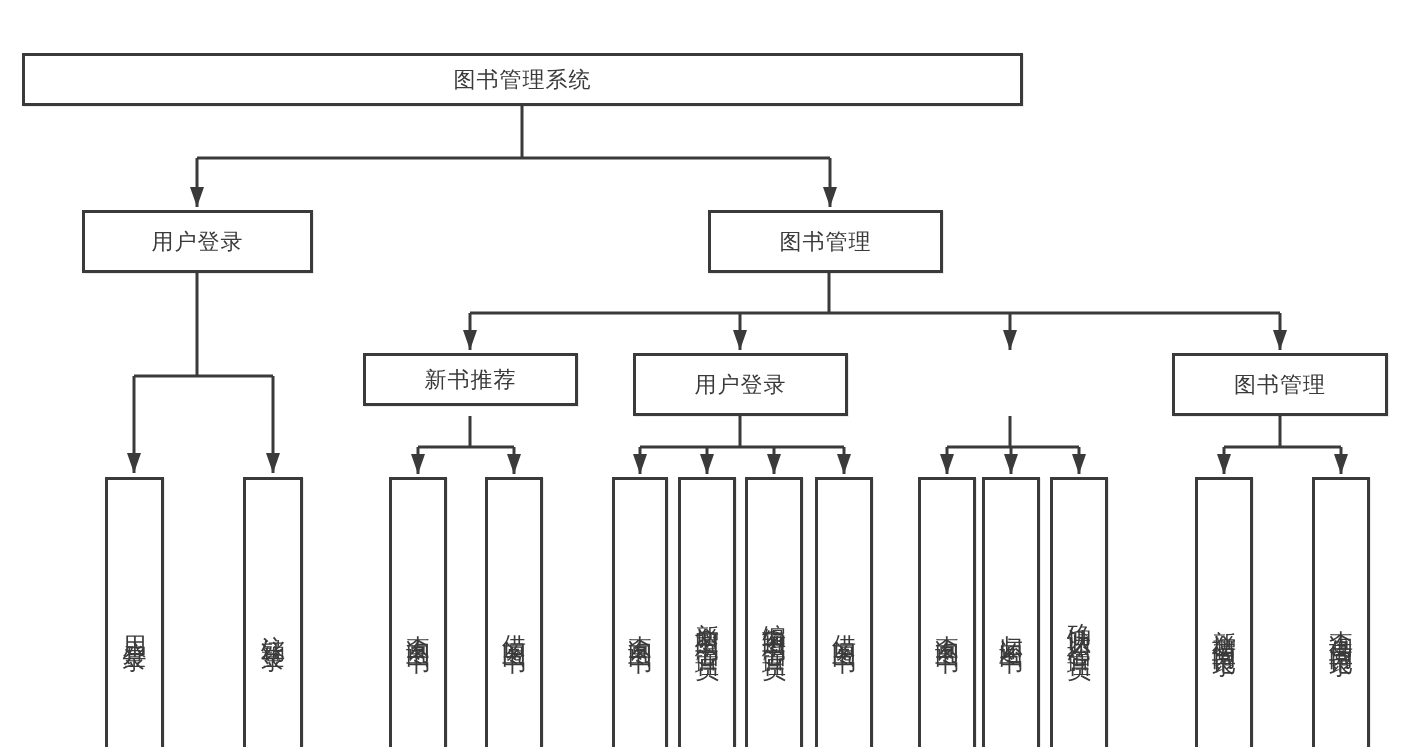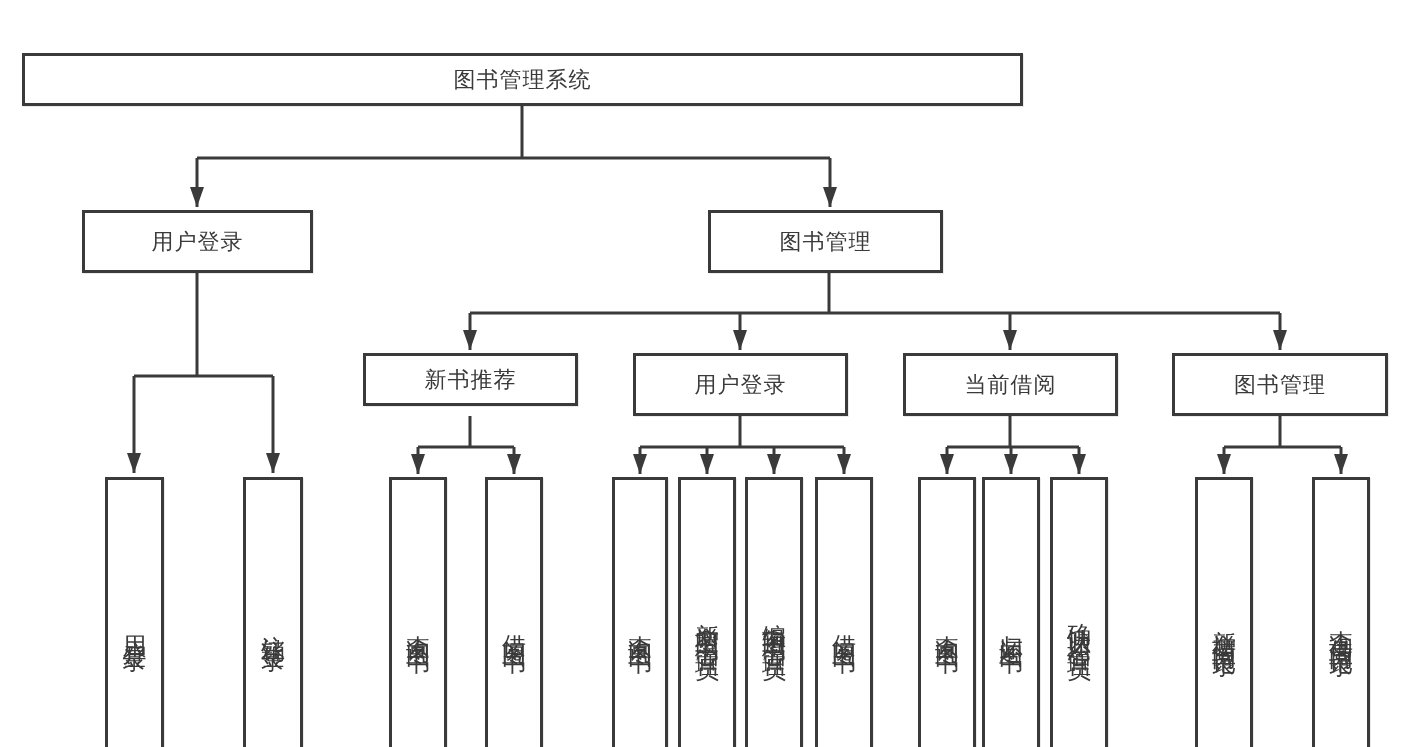--- a/index.html
+++ b/index.html
@@ -109,21 +109,20 @@
     </g>
   </svg>
 
   <div class="node hnode" id="n-root">图书管理系统</div>
 
   <div class="node hnode" id="n-login">用户登录</div>
   <div class="node hnode" id="n-mgmt">图书管理</div>
 
   <div class="node hnode" id="n-nb">新书推荐</div>
   <div class="node hnode" id="n-bb">用户登录</div>
-  <div class="node hnode" id="n-cb">当前借阅</div>
   <div class="node hnode" id="n-br">图书管理</div>
 
   <div class="node vnode" id="n-l1">
     <span class="vtext">用户登录</span>
   </div>
   <div class="node vnode" id="n-l2">
     <span class="vtext">注销登录</span>
   </div>
   <div class="node vnode" id="n-l3">
     <span class="vtext">查询图书</span>

